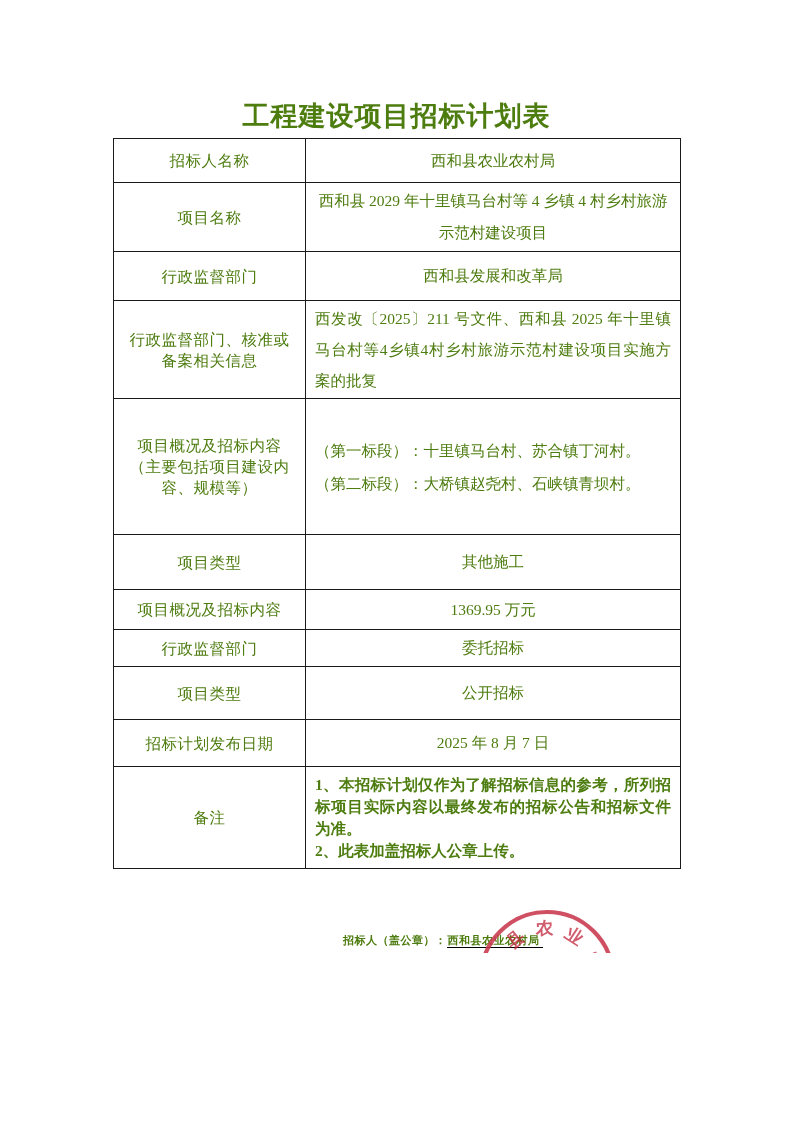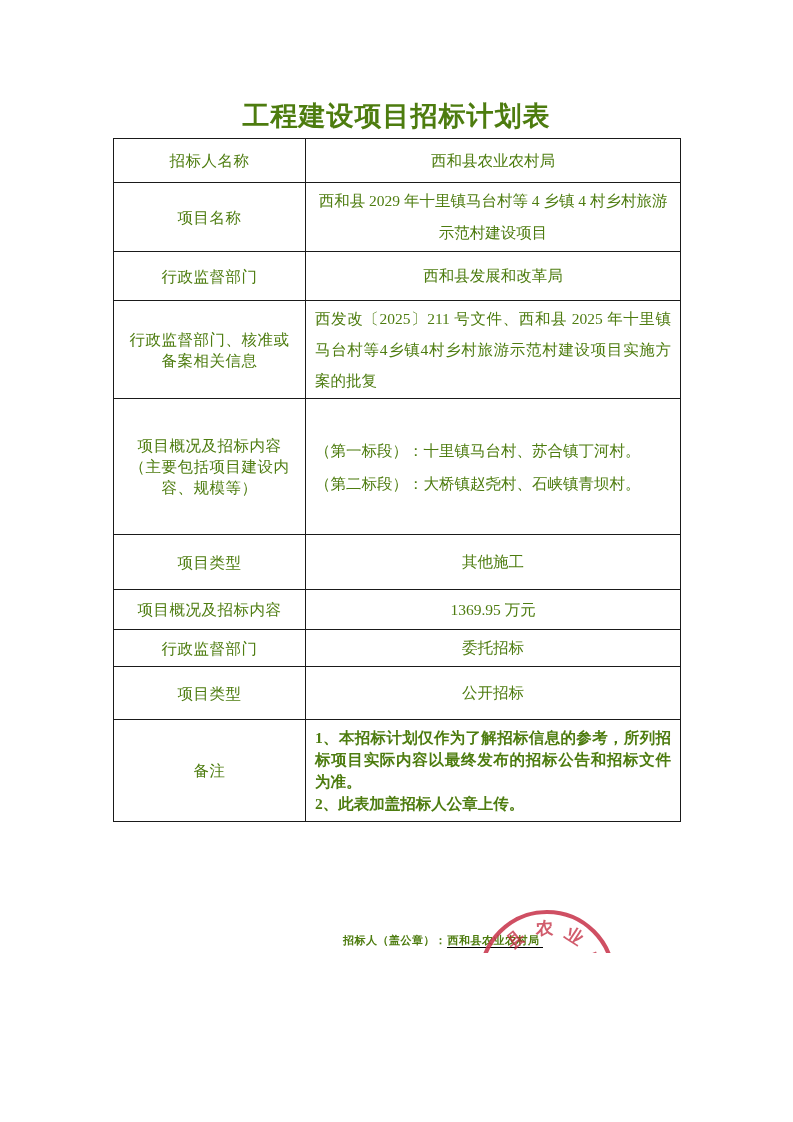--- a/index.html
+++ b/index.html
@@ -129,20 +129,24 @@
         <td class="val">1369.95 万元</td>
       </tr>
       <tr class="r8">
         <td class="lbl">行政监督部门</td>
         <td class="val">委托招标</td>
       </tr>
       <tr class="r9">
         <td class="lbl">项目类型</td>
         <td class="val">公开招标</td>
       </tr>
+      <tr class="r11">
+        <td class="lbl">招标计划发布日期</td>
+        <td class="val">2025 年 8 月 7 日</td>
+      </tr>
       <tr class="r12">
         <td class="lbl">备注</td>
         <td class="val remarks">1、本招标计划仅作为了解招标信息的参考，所列招标项目实际内容以最终发布的招标公告和招标文件为准。
 2、此表加盖招标人公章上传。</td>
       </tr>
     </tbody>
   </table>
 
   <div class="signer-line">
     <span>招标人（盖公章）：</span><span class="signer-name">西和县农业农村局</span>

